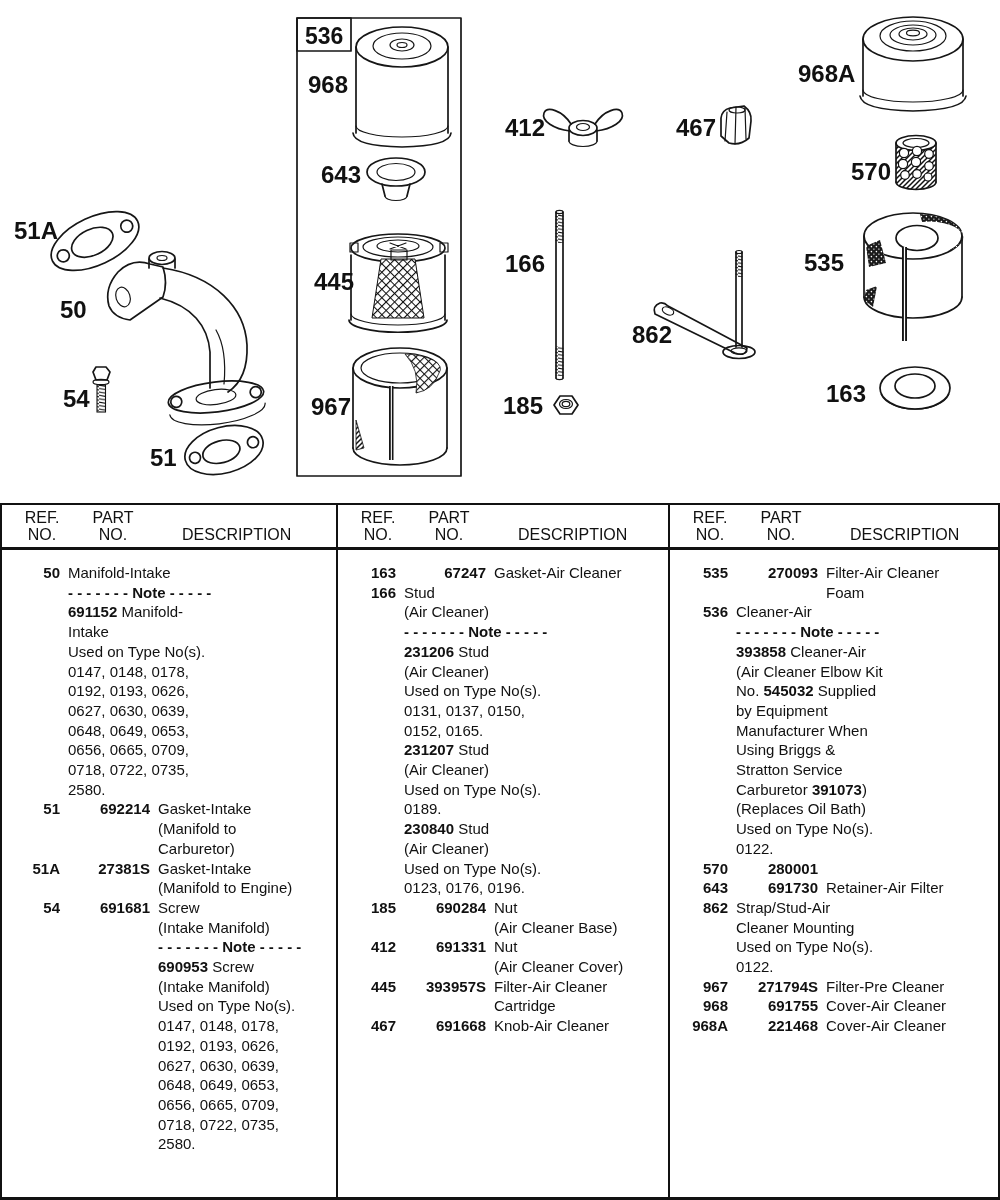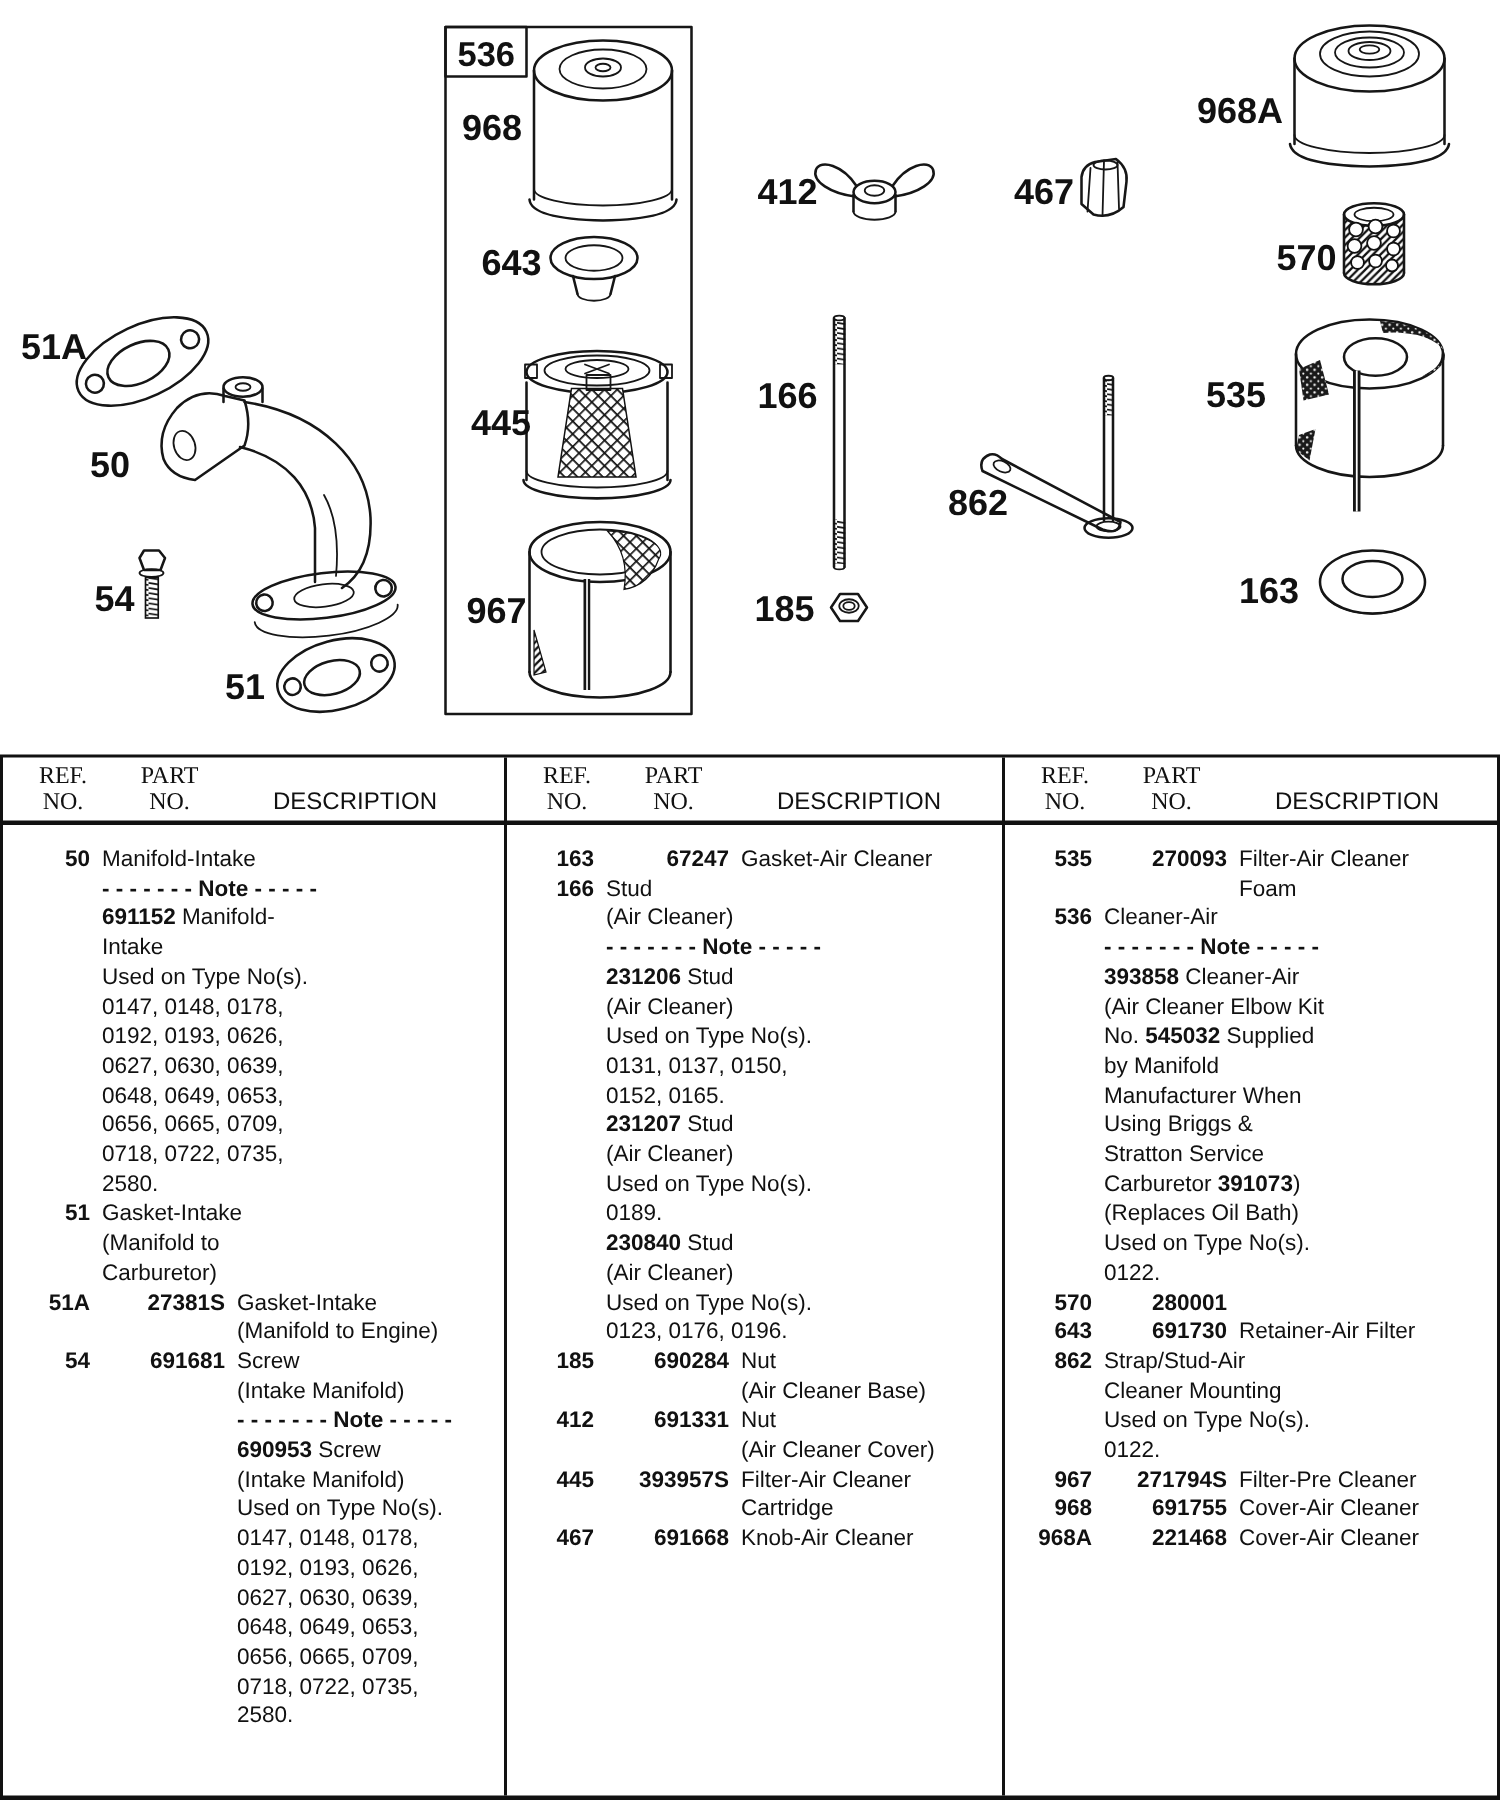--- a/index.html
+++ b/index.html
@@ -12,21 +12,21 @@
   svg text.lbl{font-family:"Liberation Sans",sans-serif;font-weight:bold;font-size:24px;fill:#111;}
   svg text.lbl-box{font-family:"Liberation Sans",sans-serif;font-weight:bold;font-size:23px;fill:#111;}
 
   .tablewrap{position:absolute;top:503px;left:0;width:1000px;bottom:0;box-sizing:border-box;
     border-top:2px solid #111;border-bottom:3px solid #111;border-left:2px solid #111;border-right:2px solid #111;
     display:grid;grid-template-columns:334px 332px 1fr;background:#fff;}
   .pcol{box-sizing:border-box;overflow:hidden;}
   .pcol + .pcol{border-left:2px solid #111;}
   .thead{display:grid;grid-template-columns:80px 62px 1fr;height:45px;box-sizing:border-box;
     border-bottom:3px solid #111;align-items:end;padding-bottom:4px;font-size:16px;}
-  .h-ref,.h-part{text-align:center;line-height:17px;font-family:Liberation Serif, serif;}
+  .h-ref,.h-part{text-align:center;line-height:17px;}
   .h-desc{padding-left:38px;line-height:17px;}
   .rows{padding:13px 2px 0 0;font-size:15px;line-height:19.7px;}
   .prow{display:grid;grid-template-columns:58px 82px 1fr;column-gap:8px;}
   .cell{white-space:nowrap;}
   .cell.ref,.cell.part{font-weight:bold;text-align:right;}
   .dline b{font-weight:bold;}
 </style>
 </head>
 <body>
 
@@ -277,20 +277,21 @@
               <div class="dline">0192, 0193, 0626,</div>
               <div class="dline">0627, 0630, 0639,</div>
               <div class="dline">0648, 0649, 0653,</div>
               <div class="dline">0656, 0665, 0709,</div>
               <div class="dline">0718, 0722, 0735,</div>
               <div class="dline">2580.</div>
             </div>
           </div>
           <div class="prow">
             <div class="cell ref">51</div>
+            <div class="cell part">692214</div>
             <div class="cell desc">
               <div class="dline">Gasket-Intake</div>
               <div class="dline">(Manifold to</div>
               <div class="dline">Carburetor)</div>
             </div>
           </div>
           <div class="prow">
             <div class="cell ref">51A</div>
             <div class="cell part">27381S</div>
             <div class="cell desc">
@@ -417,21 +418,21 @@
             </div>
           </div>
           <div class="prow">
             <div class="cell ref">536</div>
             <div class="cell desc">
               <div class="dline">Cleaner-Air</div>
               <div class="dline"><b>- - - - - - - Note - - - - -</b></div>
               <div class="dline"><b>393858</b> Cleaner-Air</div>
               <div class="dline">(Air Cleaner Elbow Kit</div>
               <div class="dline">No. <b>545032</b> Supplied</div>
-              <div class="dline">by Manifold</div>
+              <div class="dline">by Equipment</div>
               <div class="dline">Manufacturer When</div>
               <div class="dline">Using Briggs &amp;</div>
               <div class="dline">Stratton Service</div>
               <div class="dline">Carburetor <b>391073</b>)</div>
               <div class="dline">(Replaces Oil Bath)</div>
               <div class="dline">Used on Type No(s).</div>
               <div class="dline">0122.</div>
             </div>
           </div>
           <div class="prow">

